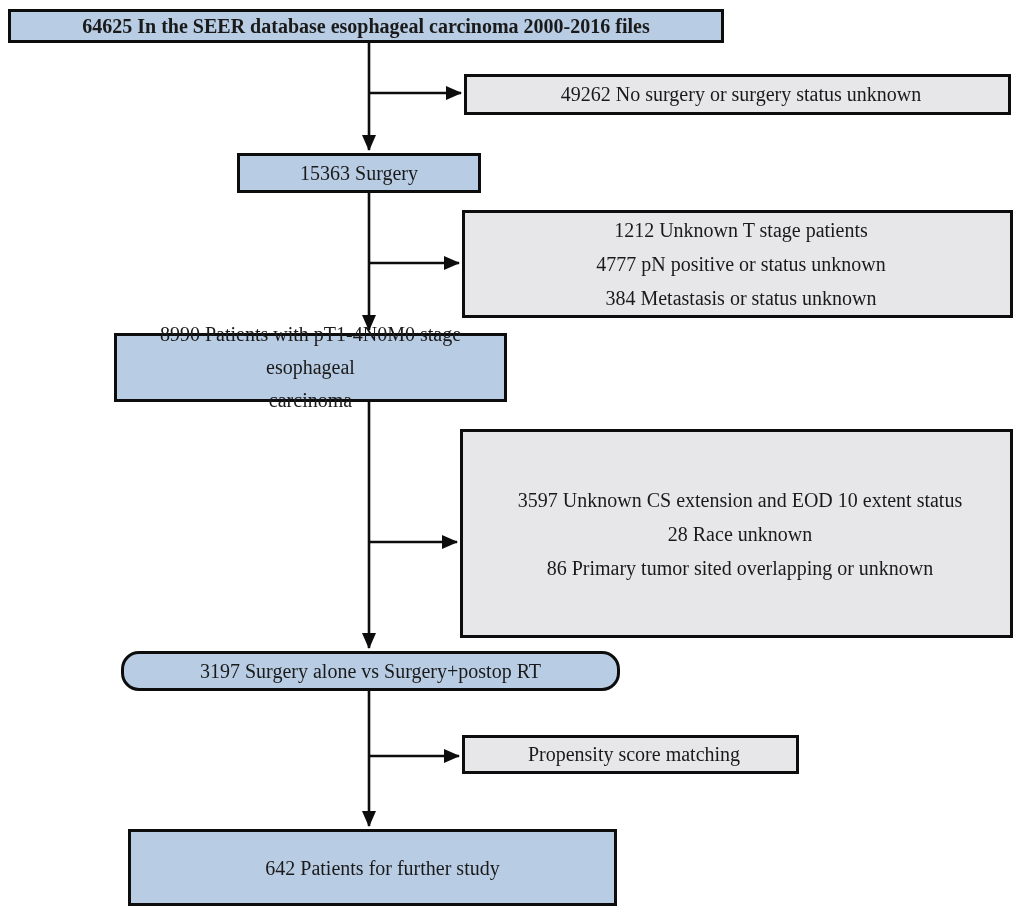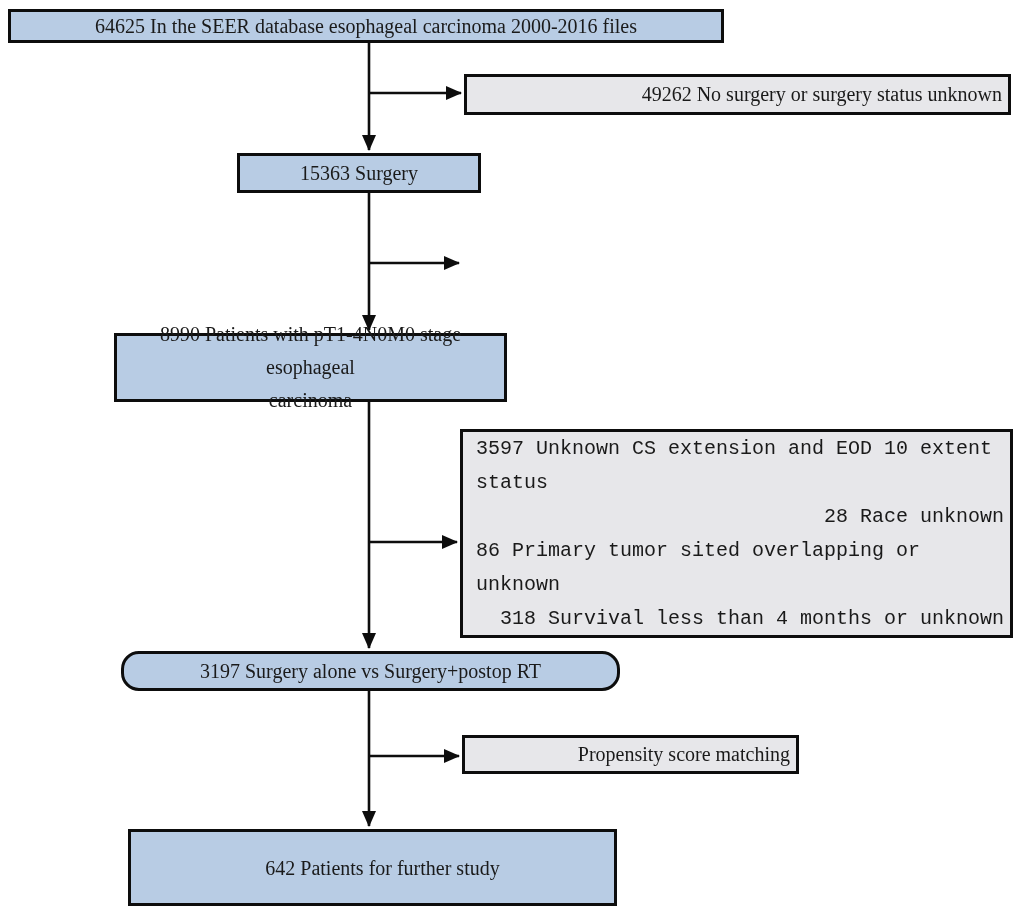--- a/index.html
+++ b/index.html
@@ -20,29 +20,29 @@
   svg.connectors{position:absolute;left:0;top:0;width:1020px;height:911px;}
   svg.connectors line{stroke:var(--arrow);stroke-width:2.6;}
   svg.connectors .arrowhead{fill:var(--arrow);}
   .node{
     position:absolute;box-sizing:border-box;
     border:3px solid var(--border);
     font-size:20px;line-height:33px;
     display:flex;flex-direction:column;justify-content:center;
   }
   .node.blue{background:var(--box-blue);align-items:center;text-align:center;padding:2px 6px;}
-  .node.gray{background:var(--box-gray);align-items:flex-end;text-align:left;padding:3px 6px 3px 13px;}
+  .node.gray{background:var(--box-gray);align-items:center;text-align:left;padding:3px 6px 3px 13px;}
   .node .line{display:block;}
   
-  #box-seer       {left:8px;   top:9px;   width:716px; height:34px;}
+  #box-seer       {left:8px;   top:9px;   width:716px; height:34px;font-weight:bold;}
   #box-nosurgery  {left:464px; top:74px;  width:547px; height:41px;}
   #box-surgery    {left:237px; top:153px; width:244px; height:40px;}
   #box-excl-stage {left:462px; top:210px; width:551px; height:108px;line-height:34px;}
   #box-pt14       {left:114px; top:333px; width:393px; height:69px;}
-  #box-excl-other {left:460px; top:429px; width:553px; height:209px;line-height:34px;font-family:Liberation Mono, monospace;}
+  #box-excl-other {left:460px; top:429px; width:553px; height:209px;line-height:34px;}
   #box-compare    {left:121px; top:651px; width:499px; height:40px;border-radius:18px;}
   #box-psm        {left:462px; top:735px; width:337px; height:39px;}
   #box-final      {left:128px; top:829px; width:489px; height:77px;line-height:34px;padding-left:26px;}
 </style>
 </head>
 <body>
 
 <div class="canvas">
 
   <svg class="connectors" viewBox="0 0 1020 911" xmlns="http://www.w3.org/2000/svg">
@@ -66,31 +66,35 @@
   </div>
 
   <div class="node gray" id="box-nosurgery">
     <span class="line">49262 No surgery or surgery status unknown</span>
   </div>
 
   <div class="node blue" id="box-surgery">
     <span class="line">15363 Surgery</span>
   </div>
 
+  <div class="node gray" id="box-excl-stage">
+    <span class="line">1212 Unknown T stage patients</span>
+    <span class="line">4777 pN positive or status unknown</span>
+    <span class="line">384 Metastasis or status unknown</span>
+  </div>
 
   <div class="node blue" id="box-pt14">
     <span class="line">8990 Patients with pT1-4N0M0 stage esophageal</span>
     <span class="line">carcinoma</span>
   </div>
 
   <div class="node gray" id="box-excl-other">
     <span class="line">3597 Unknown CS extension and EOD 10 extent status</span>
     <span class="line">28 Race unknown</span>
     <span class="line">86 Primary tumor sited overlapping or unknown</span>
-    <span class="line">318 Survival less than 4 months or unknown</span>
   </div>
 
   <div class="node blue" id="box-compare">
     <span class="line">3197 Surgery alone vs Surgery+postop RT</span>
   </div>
 
   <div class="node gray" id="box-psm">
     <span class="line">Propensity score matching</span>
   </div>
 

